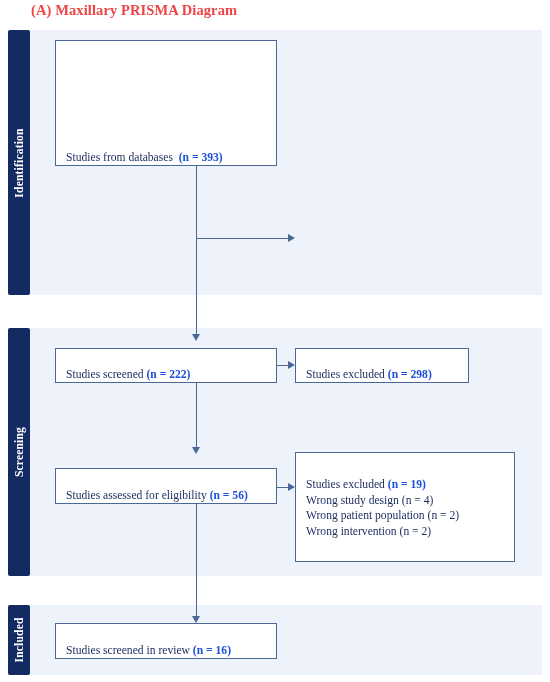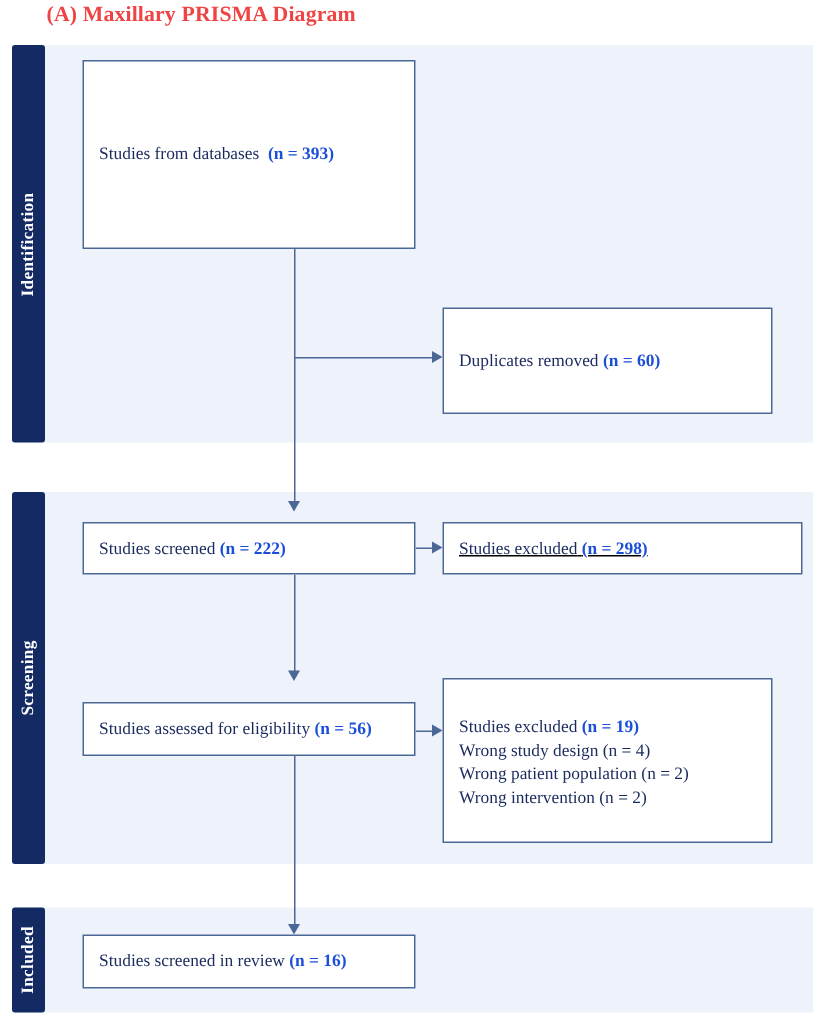--- a/index.html
+++ b/index.html
@@ -53,21 +53,21 @@
     letter-spacing: 0.2px;
   }
 
   
   .node-box {
     position: absolute;
     background: #ffffff;
     border: 1.3px solid #4a6796;
     box-sizing: border-box;
     display: flex;
-    align-items: center;
+    align-items: flex-end;
   }
   .node-text {
     padding: 0 10px;
     font-size: 11.6px;
     color: #1a2a5e;
     line-height: 15.5px;
     white-space: nowrap;
   }
   .node-text .accent {
     color: #1c4fd8;
@@ -152,35 +152,29 @@
   <div class="vline" style="left:196px; top:504px; height:116px;"></div>
   <div class="arrow-down" style="left:191.5px; top:616px;"></div>
 
   <div class="node-box" style="left:55px; top:40px; width:222px; height:126px;">
     <div class="node-text">
       <span>Studies from databases</span>&nbsp;
       <span class="accent">(n = 393)</span>
     </div>
   </div>
 
-  <div class="node-box" style="left:295px; top:205px; width:220px; height:71px;">
-    <div class="node-text">
-      <span>Duplicates removed</span>
-      <span class="accent">(n = 60)</span>
-    </div>
-  </div>
 
   <div class="node-box" style="left:55px; top:348px; width:222px; height:35px;">
     <div class="node-text">
       <span>Studies screened</span>
       <span class="accent">(n = 222)</span>
     </div>
   </div>
 
-  <div class="node-box" style="left:295px; top:348px; width:240px; height:35px;text-decoration:underline;">
+  <div class="node-box" style="left:295px; top:348px; width:174px; height:35px;">
     <div class="node-text">
       <span>Studies excluded</span>
       <span class="accent">(n = 298)</span>
     </div>
   </div>
 
   <div class="node-box" style="left:55px; top:468px; width:222px; height:36px;">
     <div class="node-text">
       <span>Studies assessed for eligibility</span>
       <span class="accent">(n = 56)</span>

